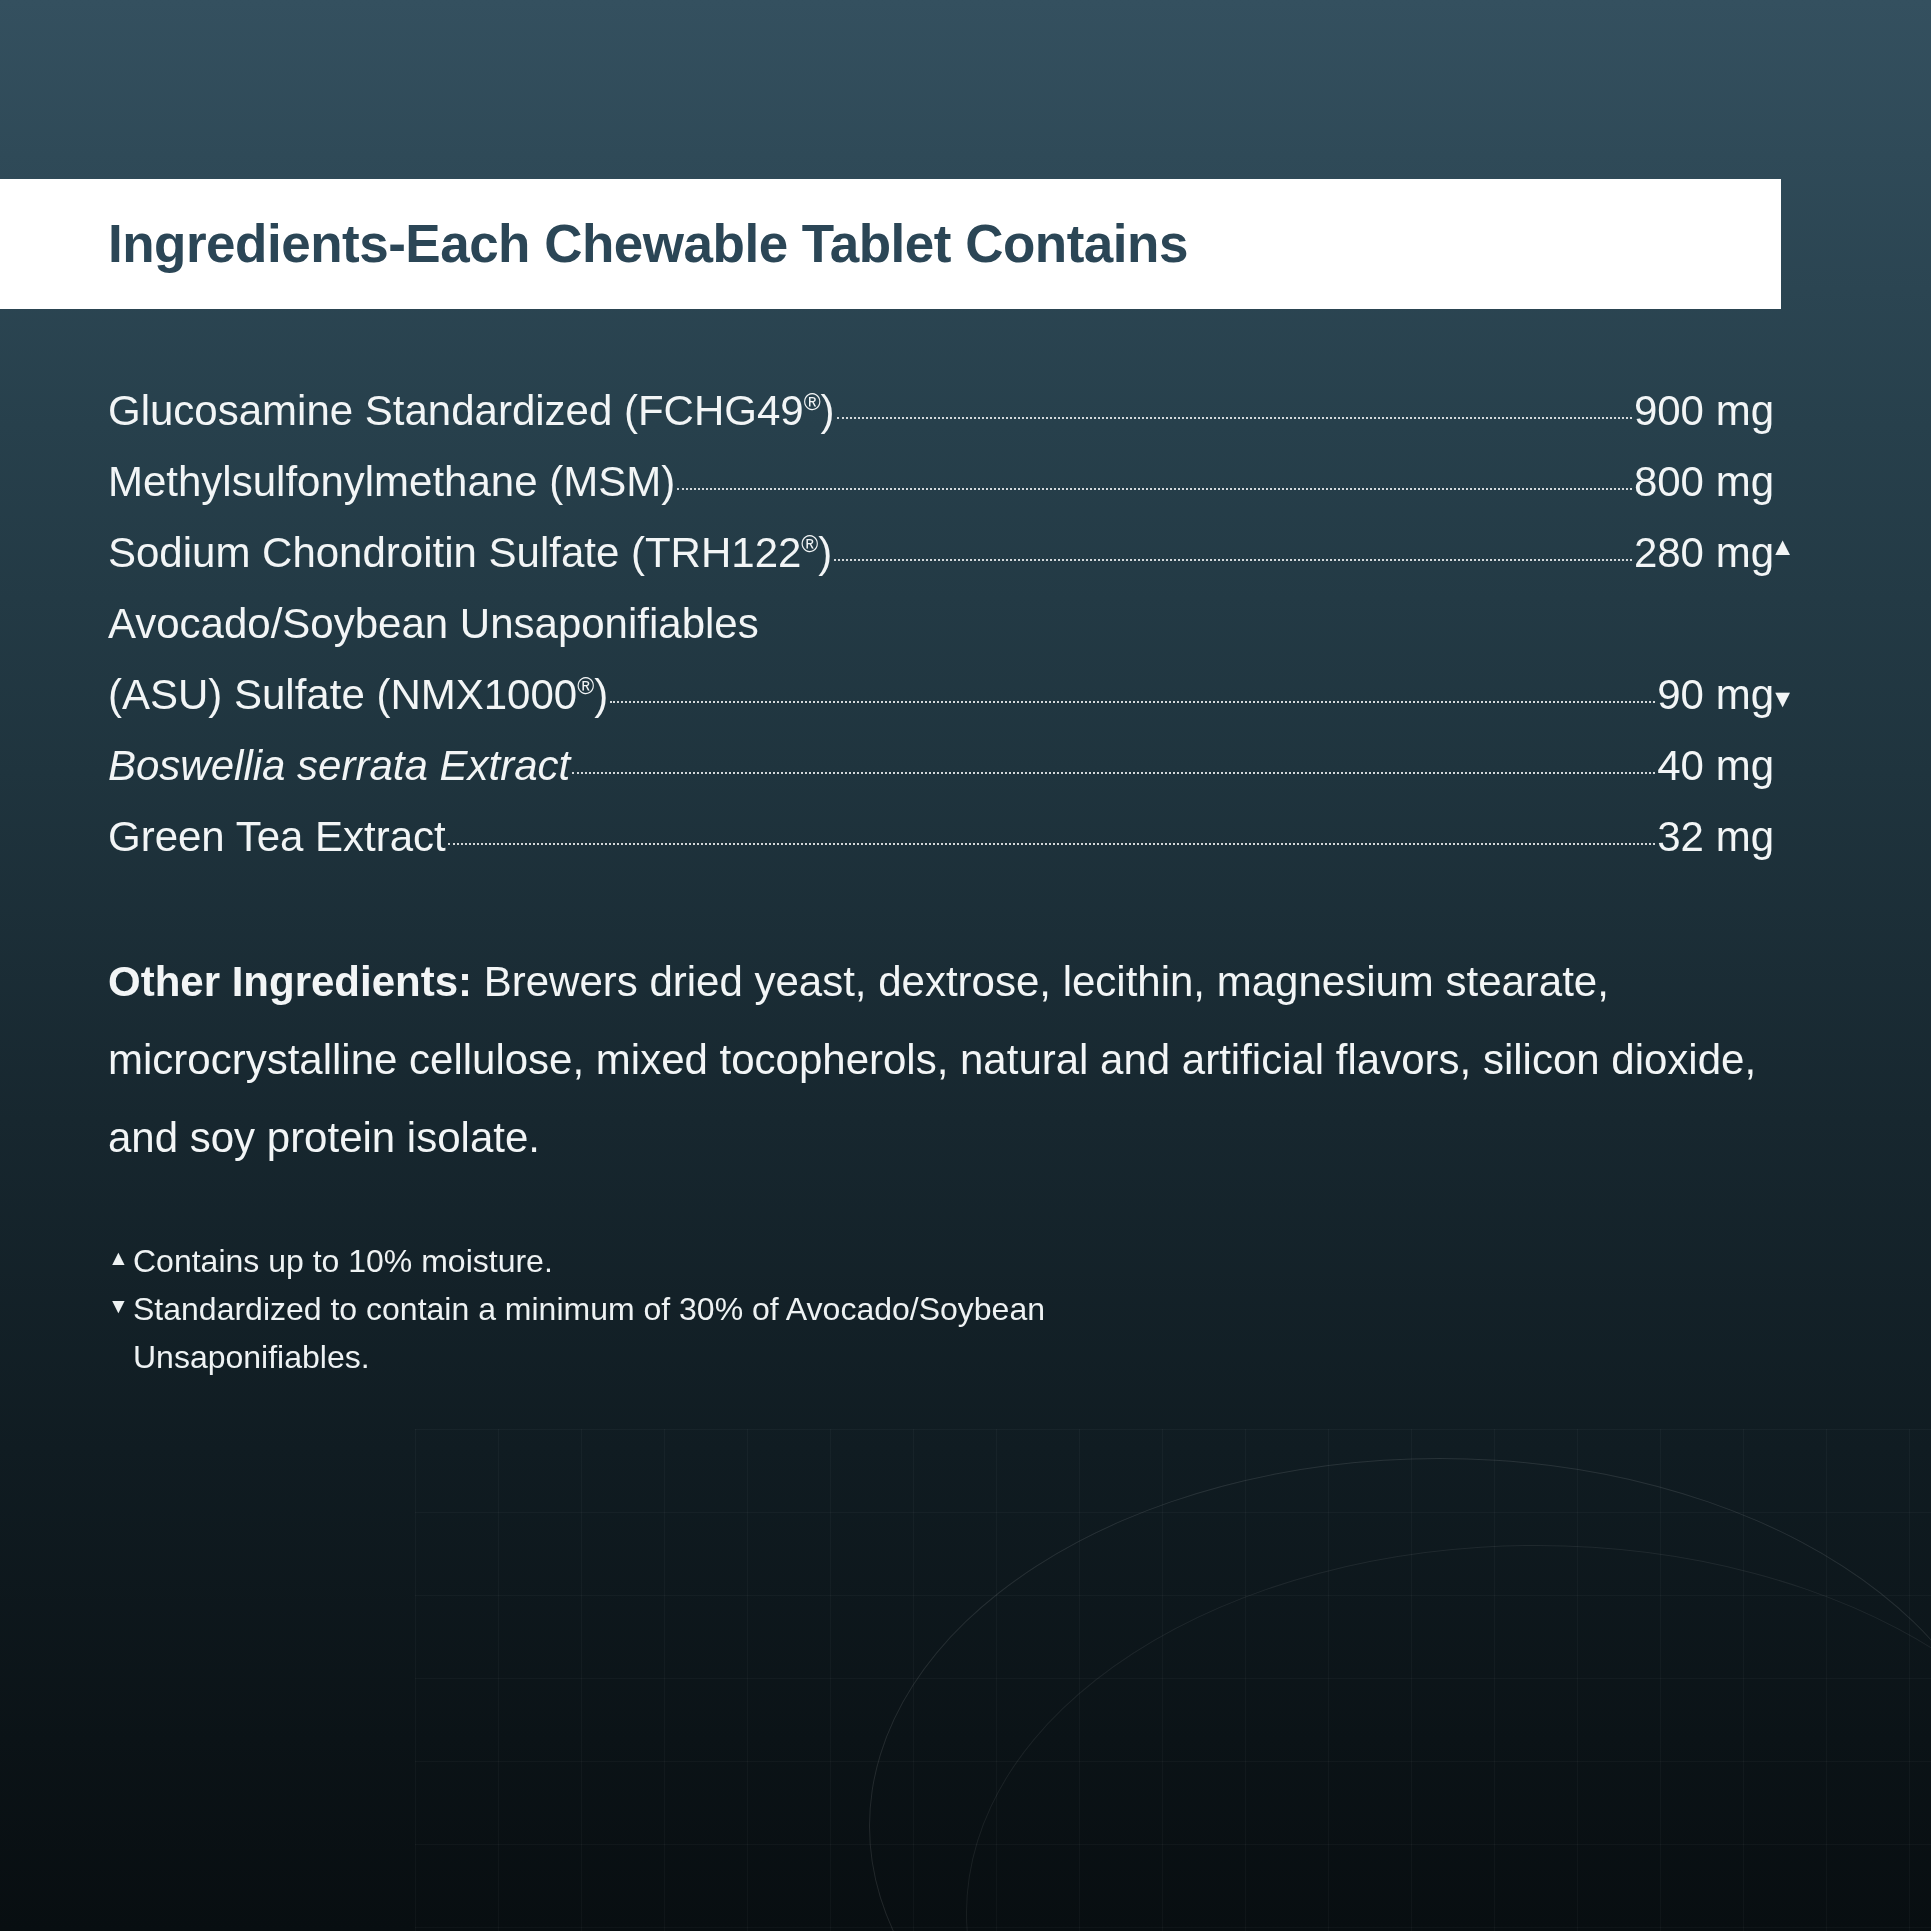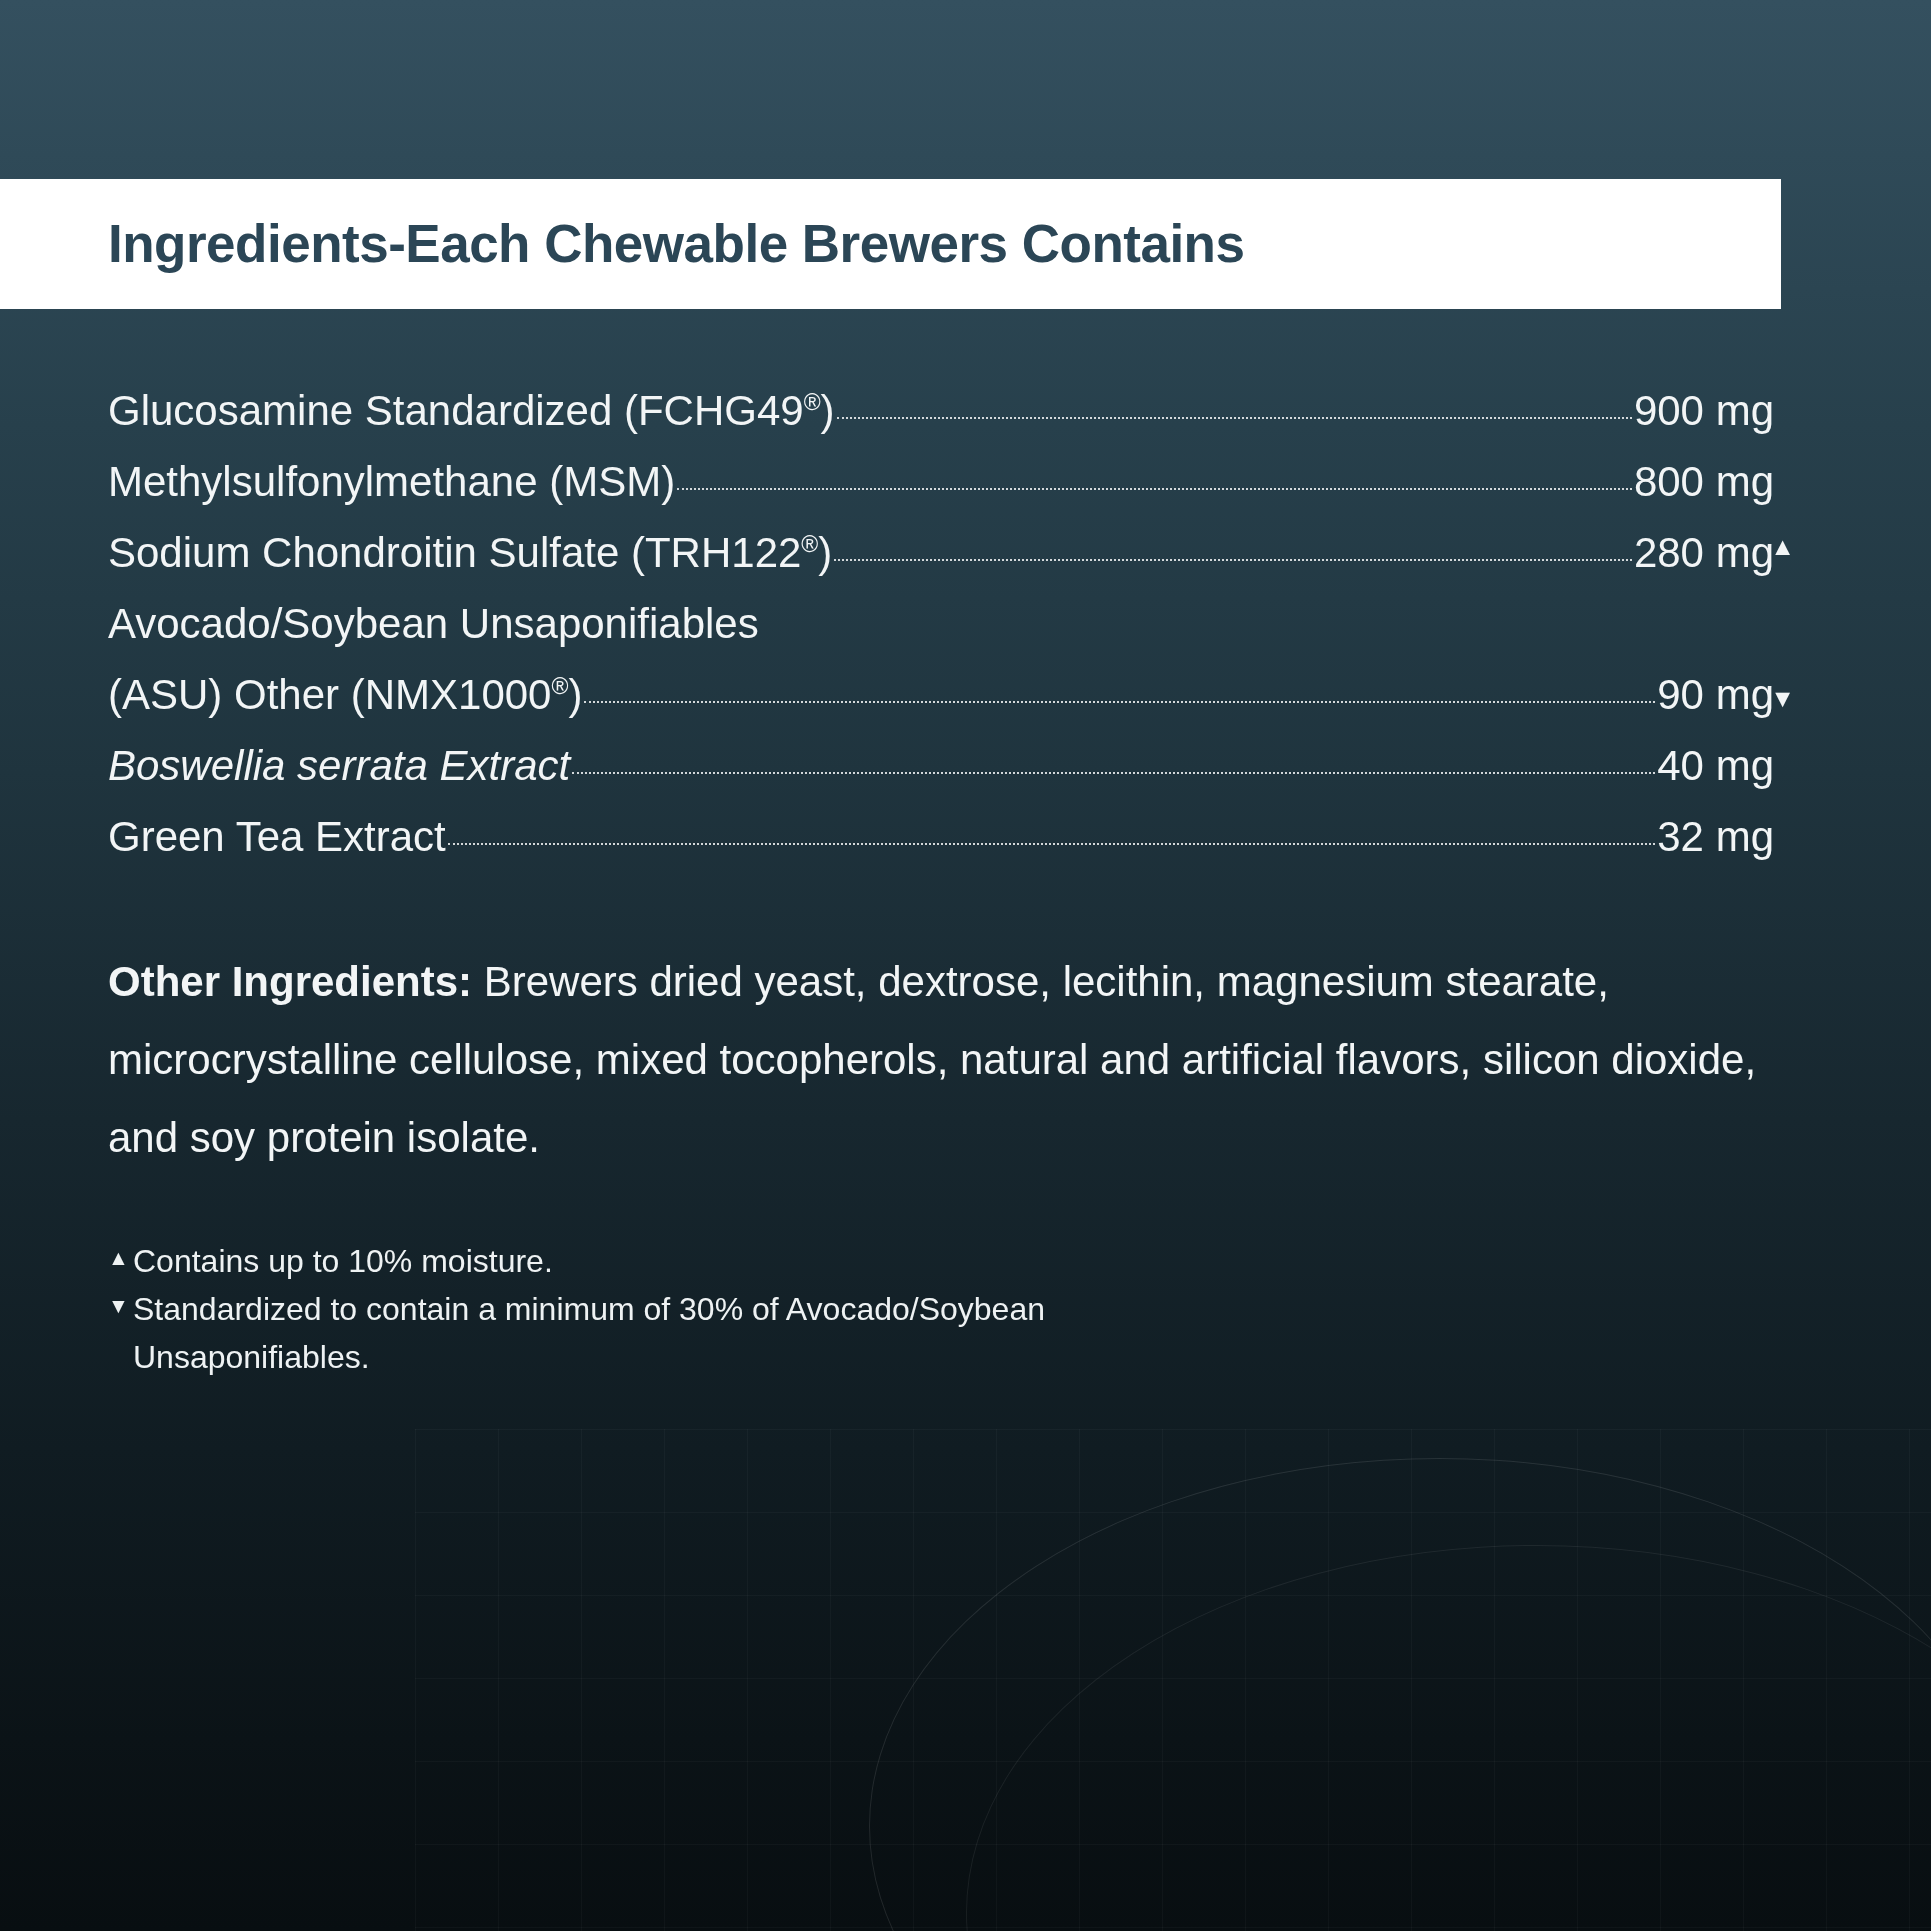--- a/index.html
+++ b/index.html
@@ -164,21 +164,21 @@
 </head>
 <body>
 
 <div class="panel">
 
   <div class="decor-grid"></div>
   <div class="decor-arc arc1"></div>
   <div class="decor-arc arc2"></div>
 
   <div class="title-band">
-    <h1>Ingredients-Each Chewable Brewers Contains</h1>
+    <h1>Ingredients-Each Chewable Tablet Contains</h1>
   </div>
 
   <div class="content">
 
     <div class="ing-list">
 
       <div class="ing-row">
         <span class="ing-name"><span>Glucosamine Standardized (FCHG49</span><span class="sup">®</span><span>)</span></span>
         <span class="dots"></span>
         <span class="ing-amt"><span>900 mg</span></span>
@@ -194,21 +194,21 @@
         <span class="ing-name"><span>Sodium Chondroitin Sulfate (TRH122</span><span class="sup">®</span><span>)</span></span>
         <span class="dots"></span>
         <span class="ing-amt"><span>280 mg</span><span class="mark mark-up">▲</span></span>
       </div>
 
       <div class="ing-row nodots">
         <span class="ing-name"><span>Avocado/Soybean Unsaponifiables</span></span>
       </div>
 
       <div class="ing-row">
-        <span class="ing-name"><span>(ASU) Other (NMX1000</span><span class="sup">®</span><span>)</span></span>
+        <span class="ing-name"><span>(ASU) Sulfate (NMX1000</span><span class="sup">®</span><span>)</span></span>
         <span class="dots"></span>
         <span class="ing-amt"><span>90 mg</span><span class="mark mark-down">▼</span></span>
       </div>
 
       <div class="ing-row">
         <span class="ing-name"><span class="italic">Boswellia serrata Extract</span></span>
         <span class="dots"></span>
         <span class="ing-amt"><span>40 mg</span></span>
       </div>
 

